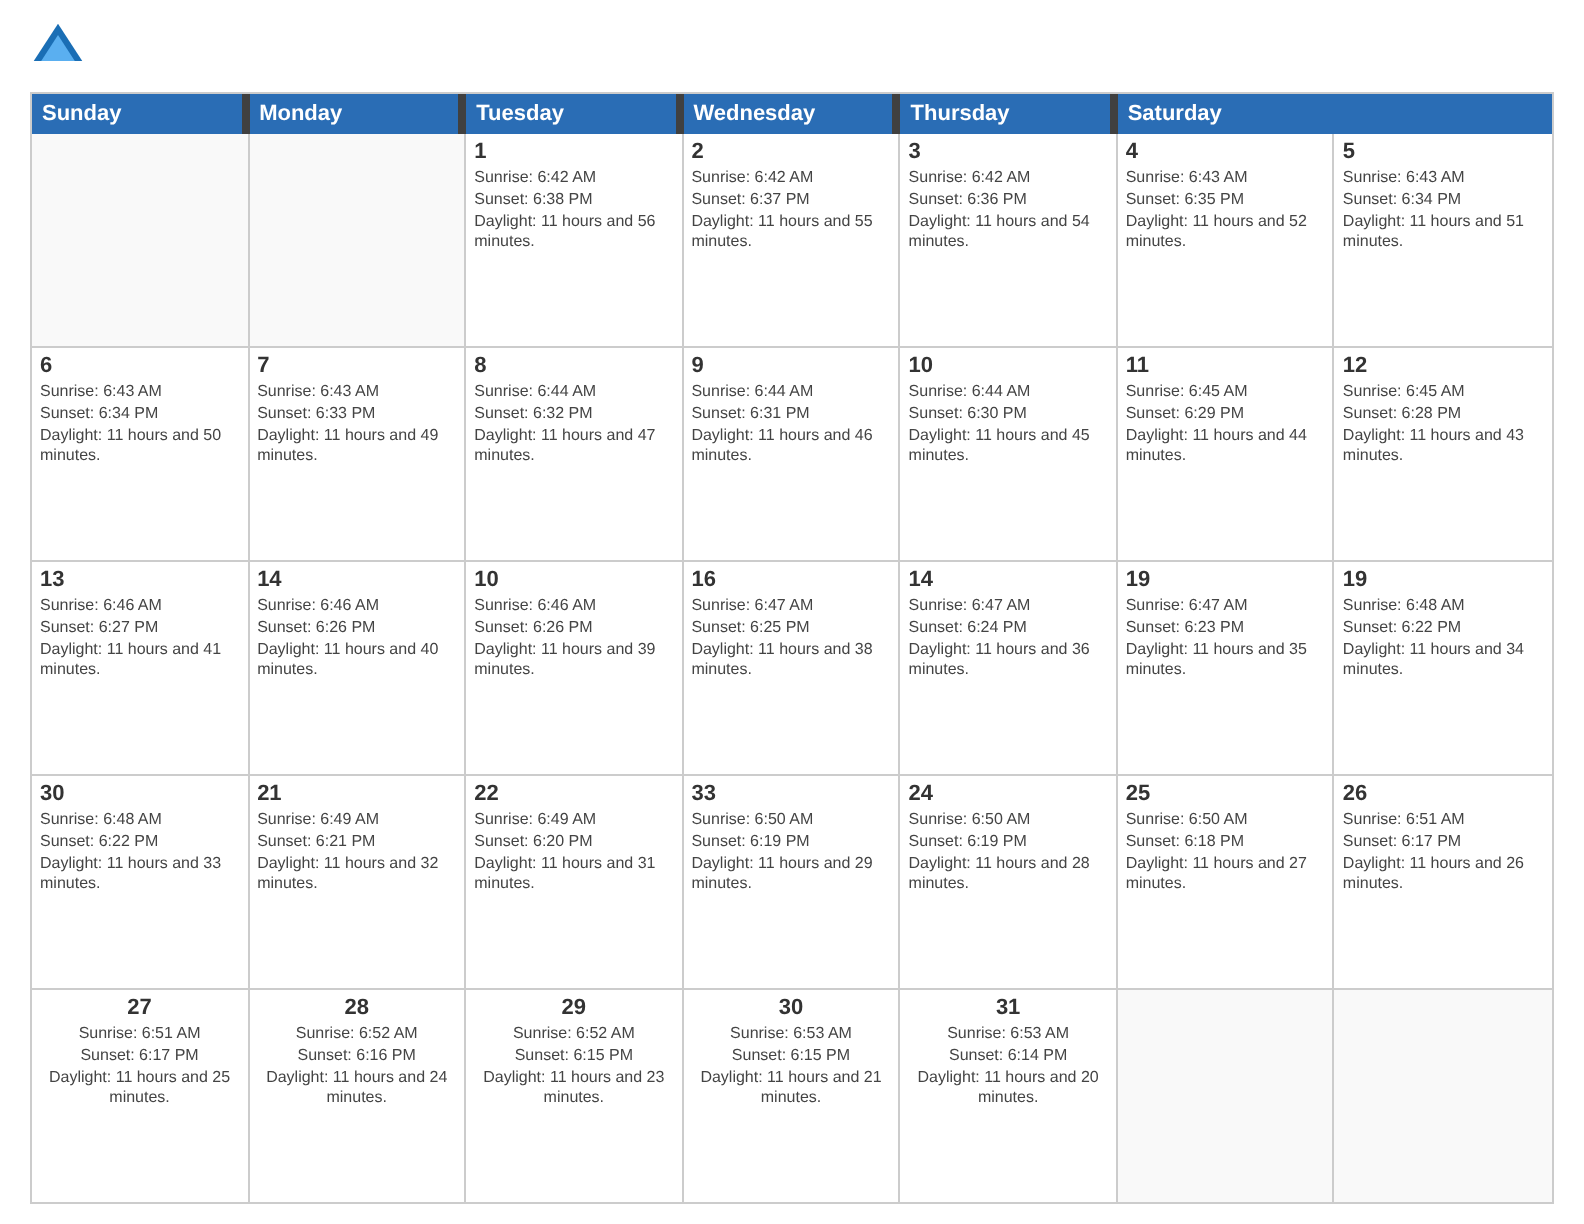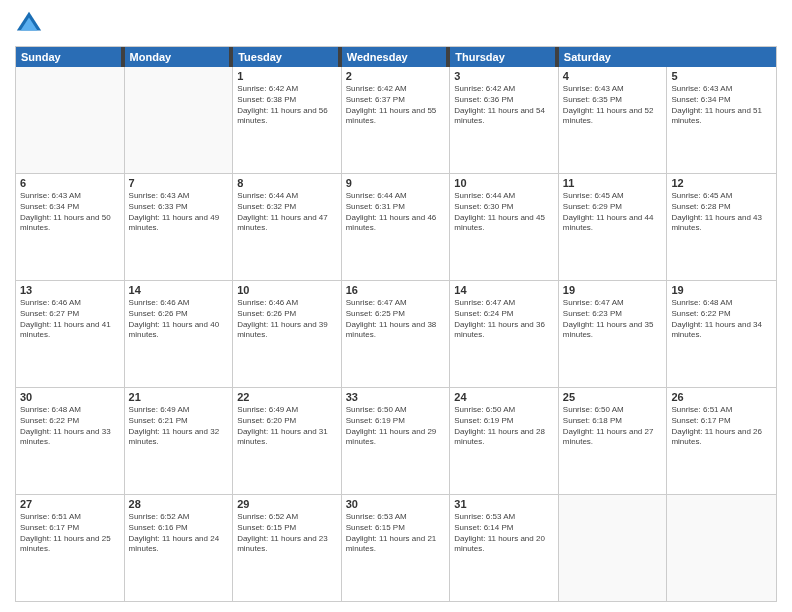--- a/index.html
+++ b/index.html
@@ -78,21 +78,21 @@
       flex: 1;
       display: flex;
       flex-direction: column;
     }
     .cal-row {
       display: grid;
       grid-template-columns: repeat(7, 1fr);
       flex: 1;
       border-bottom: 1px solid #ccc;
     }
-    .cal-row:last-child { border-bottom: none; }
+    .cal-row:last-child { border-bottom: none; text-align: center; }
     .cal-cell {
       border-right: 1px solid #ccc;
       padding: 3px 4px;
       font-size: 8.5px;
       color: #333;
       vertical-align: top;
       min-height: 0;
       overflow: hidden;
     }
     .cal-cell:last-child { border-right: none; }

